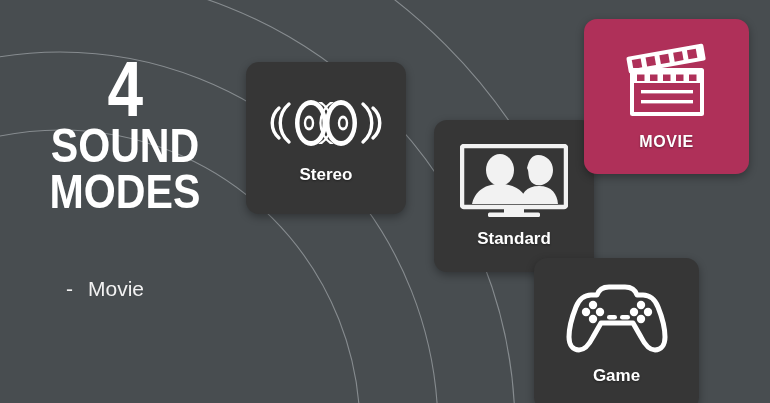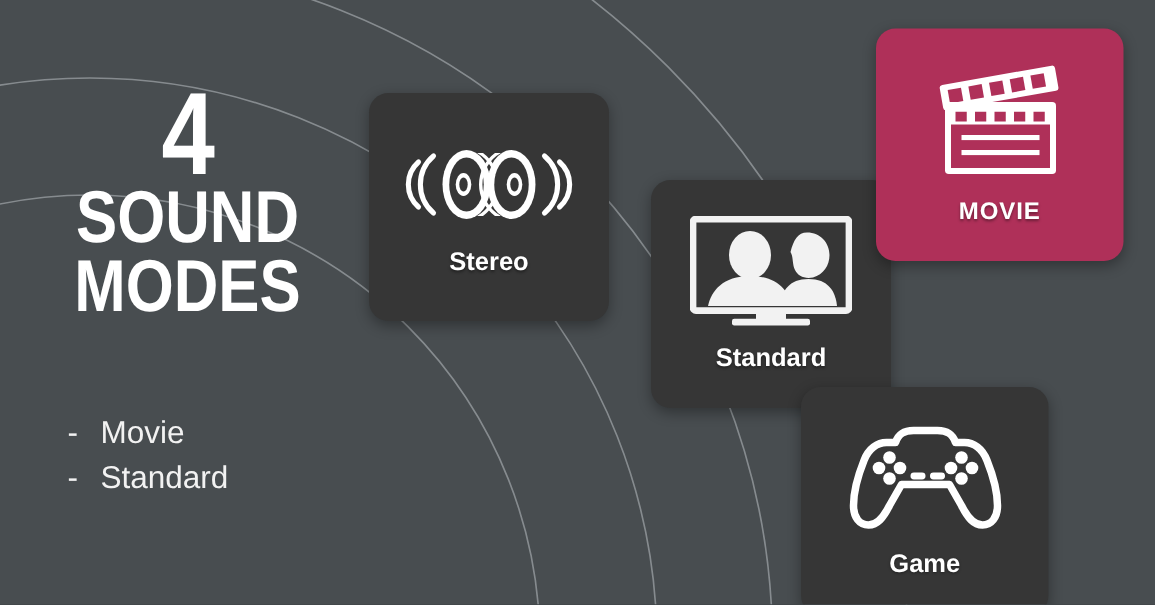--- a/index.html
+++ b/index.html
@@ -50,21 +50,21 @@
     letter-spacing: 0px;
     margin: 0;
     transform: scaleX(0.84);
   }
   .headline-word.second {
     margin-top: 2px;
   }
 
   .mode-list {
     position: absolute;
-    left: 45px;
+    left: 66px;
     top: 274px;
     margin: 0;
     padding: 0;
     list-style: none;
     color: #f2f2f2;
   }
   .mode-list li {
     font-size: 21px;
     line-height: 1.44;
     white-space: nowrap;
@@ -122,23 +122,20 @@
 
   <div class="headline">
     <div class="big-number">4</div>
     <div class="headline-word">SOUND</div>
     <div class="headline-word second">MODES</div>
   </div>
 
   <ul class="mode-list">
     <li>
       <span class="dash">-</span><span>Movie</span>
-    </li>
-    <li>
-      <span class="dash">-</span><span>Standard</span>
     </li>
   </ul>
 
   <div class="card" id="card-stereo">
     <div class="icon-wrap">
       <svg width="116" height="62" viewBox="0 0 116 62">
         <g fill="#ffffff">
 
           <g transform="translate(0,0)">
             <ellipse cx="43" cy="31" rx="16" ry="23"></ellipse>

